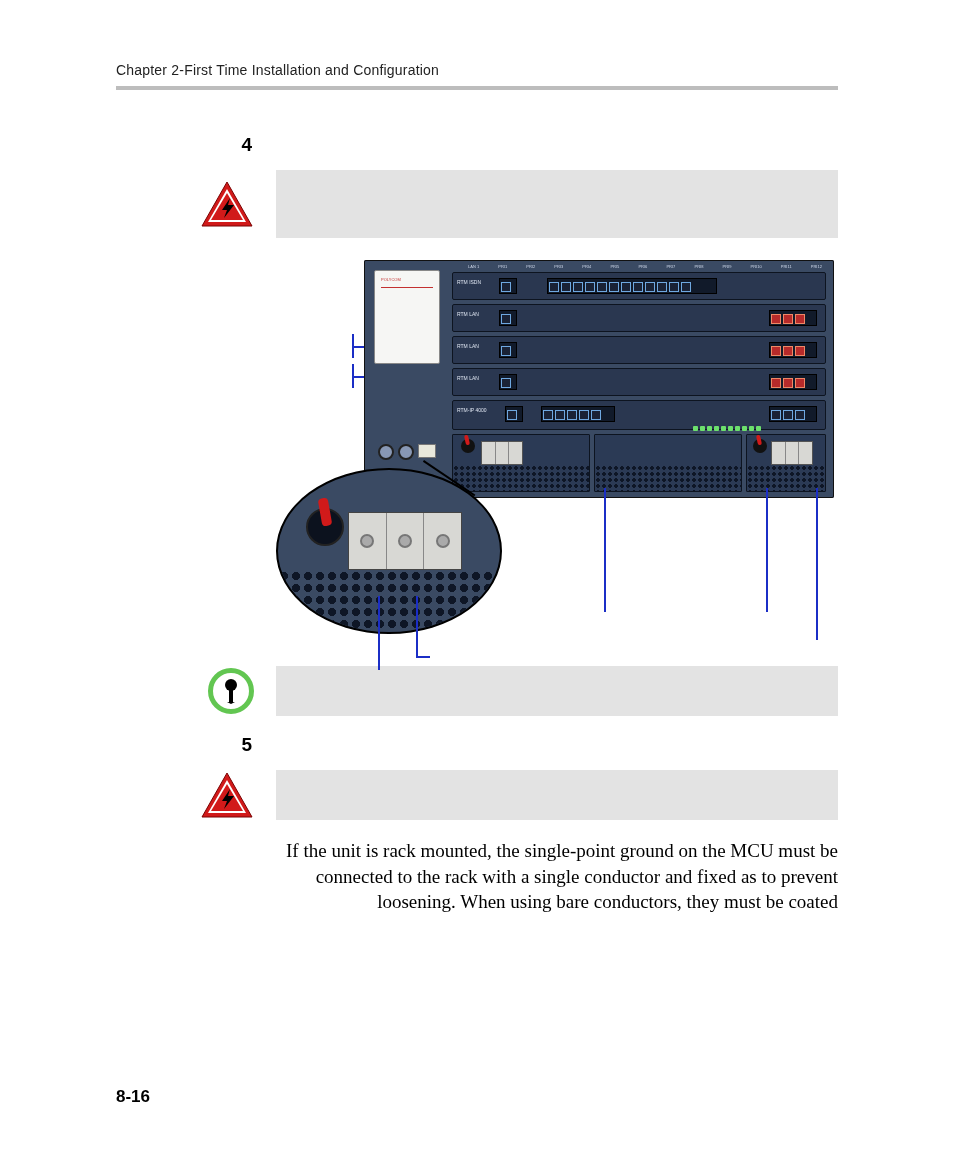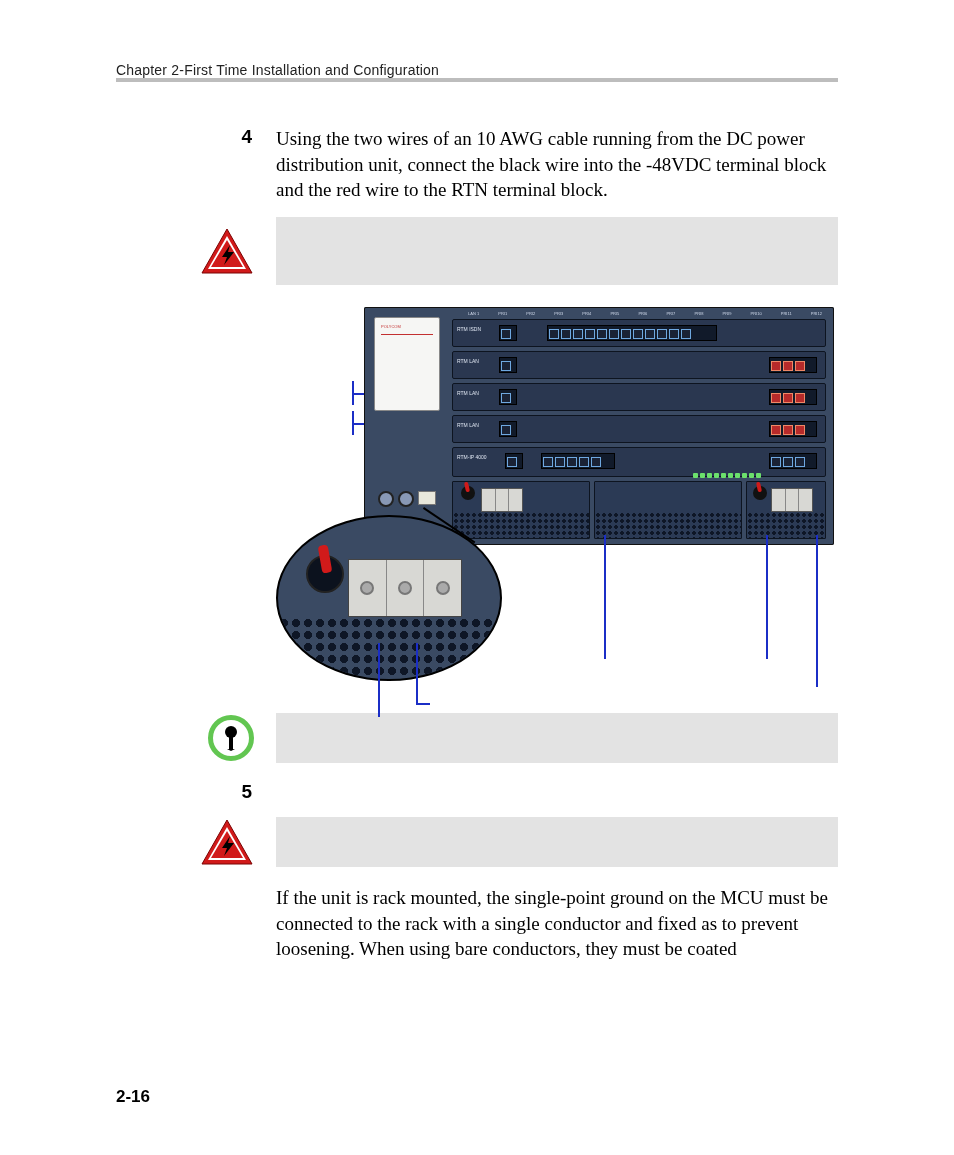--- a/index.html
+++ b/index.html
@@ -13,20 +13,21 @@
     width: 954px;
     height: 1155px;
     position: relative;
     box-sizing: border-box;
     padding: 62px 116px 40px 116px;
   }
   .chapter-header {
     font-family: Arial, Helvetica, sans-serif;
     font-size: 14px;
     color: #222;
+    margin-bottom: 8px;
     letter-spacing: 0.2px;
   }
   .header-rule {
     height: 4px;
     background: #bdbdbd;
     margin-bottom: 44px;
   }
   .step {
     display: flex;
     margin-bottom: 14px;
@@ -219,36 +220,36 @@
     bottom: 48px;
     font-family: Arial, Helvetica, sans-serif;
     font-weight: bold;
     font-size: 17px;
   }
   .para-block{
     margin-left:160px;
     font-size:19px;
     line-height:1.35;
     margin-top:8px;
+    text-align:right;
   }
   .port-toplabels{position:absolute;left:104px;top:4px;right:12px;height:7px;display:flex;justify-content:space-between;font-size:4px;color:#cfd8ea;font-family:Arial;}
 </style>
 </head>
 <body>
 
 <div class="page">
 
   <div class="chapter-header">Chapter 2-First Time Installation and Configuration</div>
   <div class="header-rule"></div>
 
   <div class="step">
     <div class="step-num-col">
       <span class="step-num">4</span>
     </div>
-    <div class="step-body">Using the two wires of an 10 AWG cable running from the DC power distribution unit, connect the black wire into the -48VDC terminal block and the red wire to the RTN terminal block.</div>
   </div>
 
   <div class="callout-row">
     <div class="callout-icon-col">
       <svg class="warning-triangle" viewBox="0 0 54 48">
         <polygon points="27,2 52,46 2,46" fill="#d11a1a" stroke="#7a0202" stroke-width="1"></polygon>
         <polygon points="27,9 46,42 8,42" fill="#fff"></polygon>
         <polygon points="27,13 43,40 11,40" fill="#d11a1a"></polygon>
         <path d="M30 18 L22 30 L27 30 L24 38 L34 25 L28 25 Z" fill="#000"></path>
       </svg>
@@ -386,14 +387,14 @@
         <polygon points="27,9 46,42 8,42" fill="#fff"></polygon>
         <polygon points="27,13 43,40 11,40" fill="#d11a1a"></polygon>
         <path d="M30 18 L22 30 L27 30 L24 38 L34 25 L28 25 Z" fill="#000"></path>
       </svg>
     </div>
     <div class="callout-box small"></div>
   </div>
 
   <div class="para-block">If the unit is rack mounted, the single-point ground on the MCU must be connected to the rack with a single conductor and fixed as to prevent loosening. When using bare conductors, they must be coated</div>
 
-  <div class="page-num">2-16</div>
+  <div class="page-num">8-16</div>
 </div>
 
 </body></html>

